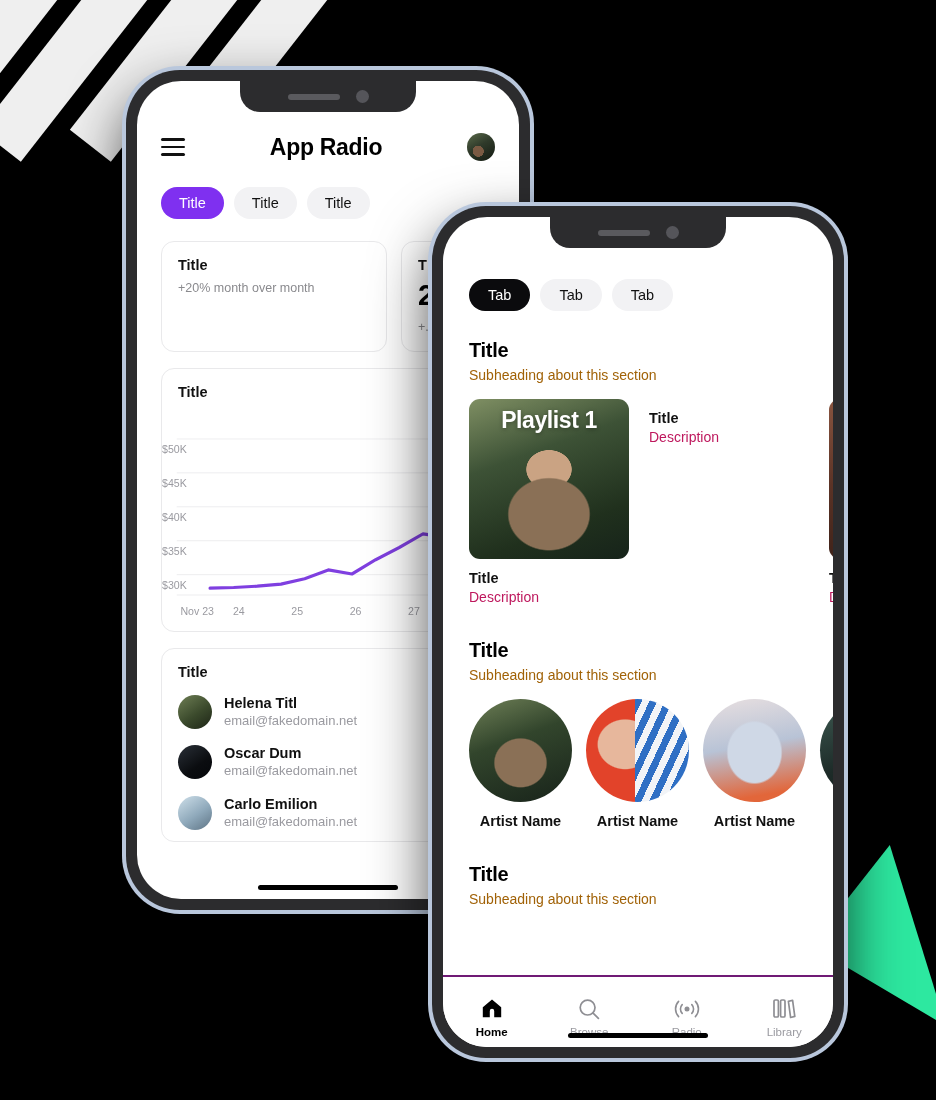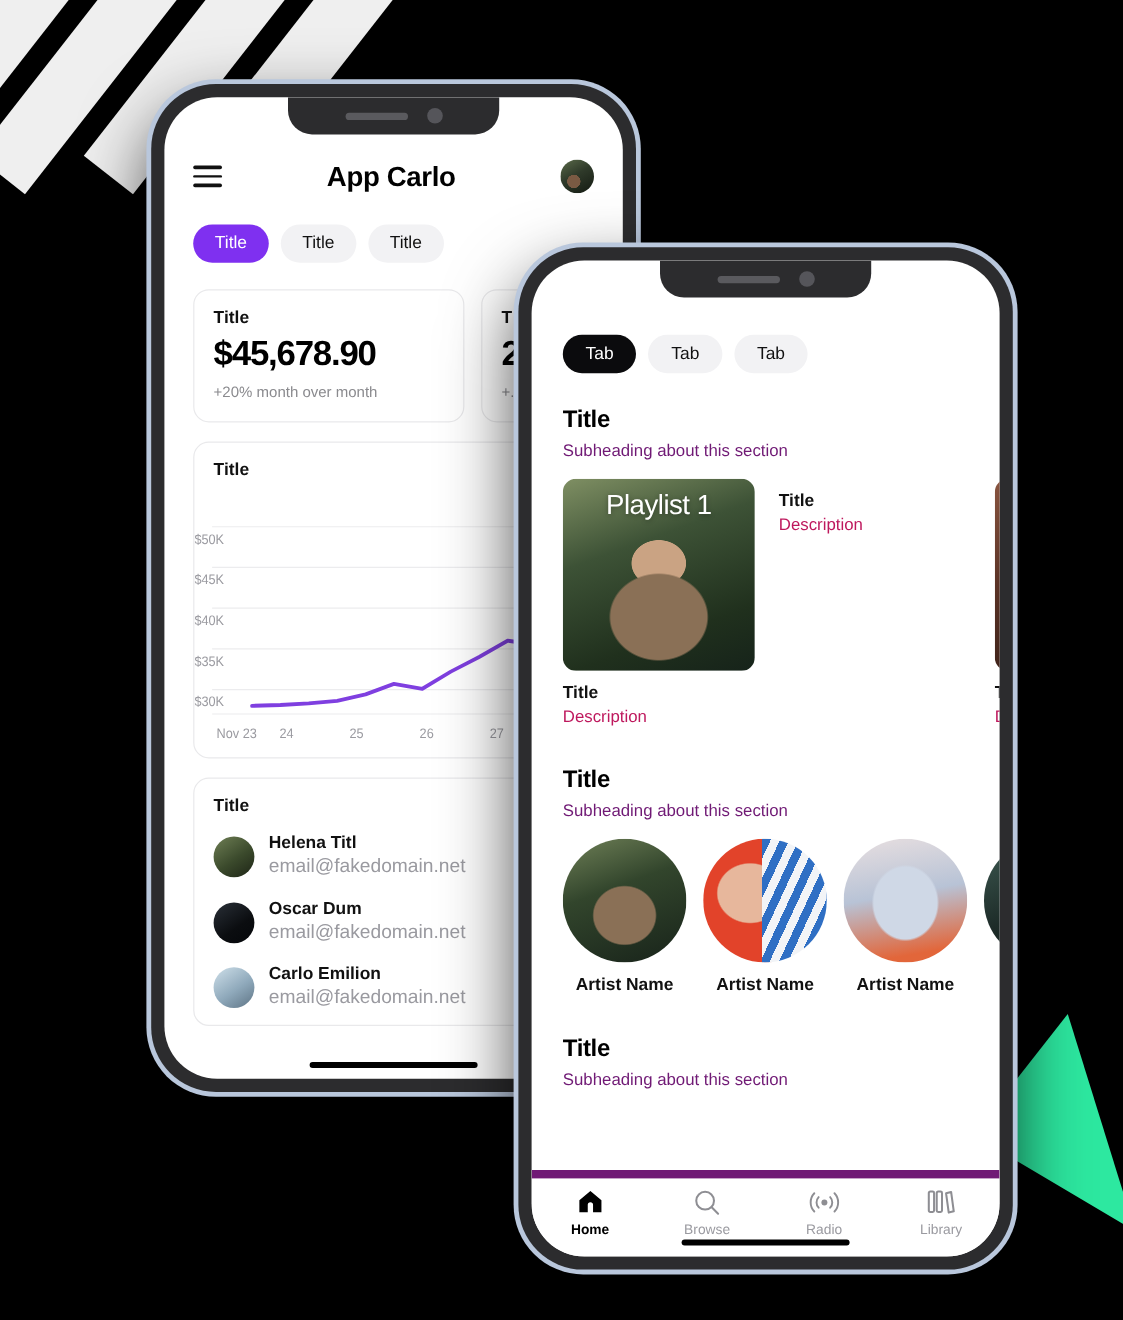--- a/index.html
+++ b/index.html
@@ -109,46 +109,46 @@
   .chart-wrap { position:relative; height:205px; margin-top:16px; }
   .chart-wrap svg { display:block; width:100%; height:100%; }
 
   .list-card { margin:16px 24px 0 24px; padding:15px 16px 10px 16px; }
   .list-row { display:flex; align-items:center; gap:12px; margin-top:14px; }
   .list-av { width:34px; height:34px; border-radius:50%; flex:0 0 34px; }
   .av1 { background:linear-gradient(145deg,#6f7f55,#3b4a2c 55%,#1d2416); }
   .av2 { background:linear-gradient(145deg,#2a3038,#0b0d10 60%,#05070a); }
   .av3 { background:linear-gradient(145deg,#cfe0ea,#8fa9bb 55%,#5d7384); }
   .list-name { font-size:14.5px; font-weight:700; color:#111; line-height:1.25; }
-  .list-mail { font-size:16px; color:#9A9AA0; line-height:1.4; }
+  .list-mail { font-size:13px; color:#9A9AA0; line-height:1.4; }
 
   .home-indicator {
     position:absolute; bottom:9px; left:50%; transform:translateX(-50%);
     width:140px; height:5px; border-radius:3px; background:#000; z-index:30;
   }
   .tab-row { display:flex; gap:10px; padding:24px 24px 0 26px;align-items:flex-end; }
   .tab {
     padding:8px 19px; border-radius:20px; font-size:14.5px;
     background:#F2F2F4; color:#111; cursor:pointer;
   }
   .tab.active { background:#0B0B0D; color:#fff; }
 
   .sec-head { padding:28px 26px 0 26px; }
   .sec-title { font-size:20px; font-weight:700; color:#000; letter-spacing:-.3px; }
-  .sec-sub { font-size:14px; color:#701a75; margin-top:5px; }
+  .sec-sub { font-size:14px; color:#a16207; margin-top:5px; }
 
   .hscroll { display:flex; gap:20px; padding:16px 0 0 26px; }
   .pl-item { flex:0 0 160px; }
   .pl-art {
     width:160px; height:160px; border-radius:11px; position:relative;
     overflow:hidden; display:block;
   }
   .pl-art .pl-name {
     position:absolute; top:8px; left:0; right:0; text-align:center;
-    font-size:23px; font-weight:400; color:#fff; letter-spacing:-.4px;
+    font-size:23px; font-weight:700; color:#fff; letter-spacing:-.4px;
     text-shadow:0 1px 4px rgba(0,0,0,.35); white-space:nowrap;
   }
   .art1 { background:
       radial-gradient(ellipse 52% 46% at 50% 72%, #8a7056 0 48%, transparent 50%),
       radial-gradient(ellipse 20% 17% at 50% 44%, #caa383 0 70%, transparent 72%),
       linear-gradient(160deg,#7f8f63 0%,#3d5236 35%,#20301d 75%,#16231a 100%); }
   .art2 { background:
       radial-gradient(ellipse 58% 50% at 52% 62%, #121212 0 55%, transparent 58%),
       linear-gradient(145deg,#f0efec 0%,#cfcdc8 18%,#2a2a2a 46%,#060606 100%); }
   .art3 { background:
@@ -167,22 +167,22 @@
       radial-gradient(ellipse 42% 38% at 38% 44%, #e7b79c 0 62%, transparent 65%),
       linear-gradient(90deg,#e2432a 0 58%, #2f6fc4 58% 100%); }
   .arc3 { background:
       radial-gradient(ellipse 44% 50% at 50% 52%, #cfd8e6 0 58%, transparent 62%),
       linear-gradient(170deg,#e8dfe0 0%,#b8c3d6 45%,#e2663a 88%,#e2663a 100%); }
   .arc4 { background:linear-gradient(160deg,#3e5a52 0%,#1d2b28 55%,#101a18 100%); }
   .ar-name { font-size:14.5px; font-weight:700; color:#111; margin-top:11px; }
 
   .tabbar {
     position:absolute; left:0; right:0; bottom:0; height:72px;
-    background:#fff; border-top:7px solid #701a75;
-    display:flex; align-items:flex-start; padding-top:8px; z-index:25;
+    background:#fff; border-top:2px solid #701a75;
+    display:flex; align-items:flex-start; padding-top:20px; z-index:25;
   }
   .tabitem { flex:1; display:flex; flex-direction:column; align-items:center; gap:6px; cursor:pointer; }
   .tabitem .ticon { height:23px; display:flex; align-items:center; justify-content:center; }
   .tablabel { font-size:11.5px; color:#9A9AA0; }
   .tabitem.active .tablabel { color:#000; font-weight:700; }
 </style>
 </head>
 <body>
 
 <div id="bg-stripes">
@@ -223,34 +223,33 @@
           </span>
       </div>
     </div>
 
     <div class="dash-header">
       <div class="burger">
           <i></i>
           <i></i>
           <i></i>
         </div>
-      <div class="dash-title">App Carlo</div>
+      <div class="dash-title">App Radio</div>
       <div class="avatar"></div>
     </div>
 
     <div class="pill-row">
       <div class="pill active">Title</div>
       <div class="pill">Title</div>
       <div class="pill">Title</div>
     </div>
 
     <div class="stat-row">
       <div class="card stat-card">
         <div class="stat-label">Title</div>
-        <div class="stat-value">$45,678.90</div>
         <div class="stat-sub">+20% month over month</div>
       </div>
       <div class="card stat-card">
         <div class="stat-label">T</div>
         <div class="stat-value">2</div>
         <div class="stat-sub">+.</div>
       </div>
     </div>
 
     <div class="card chart-card">

